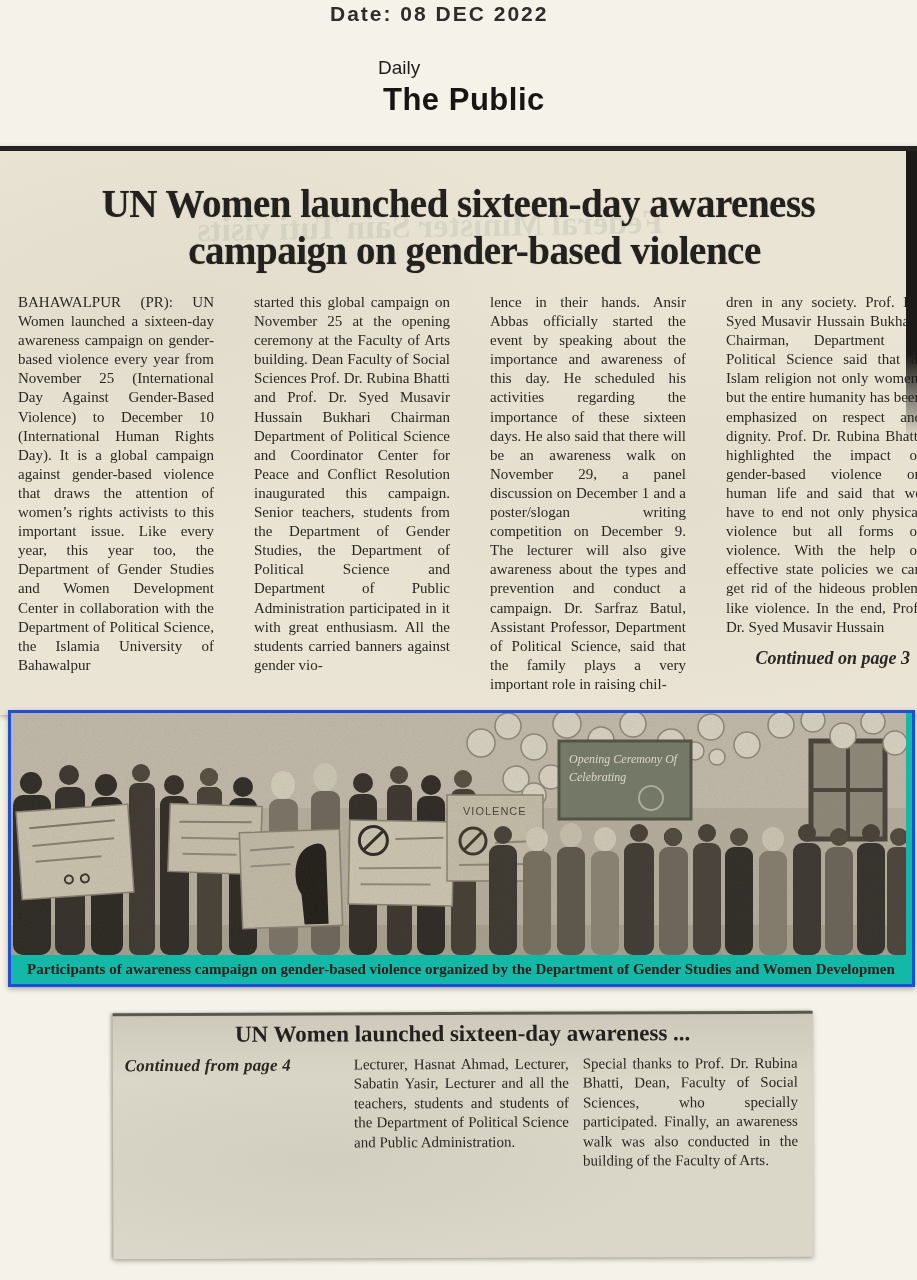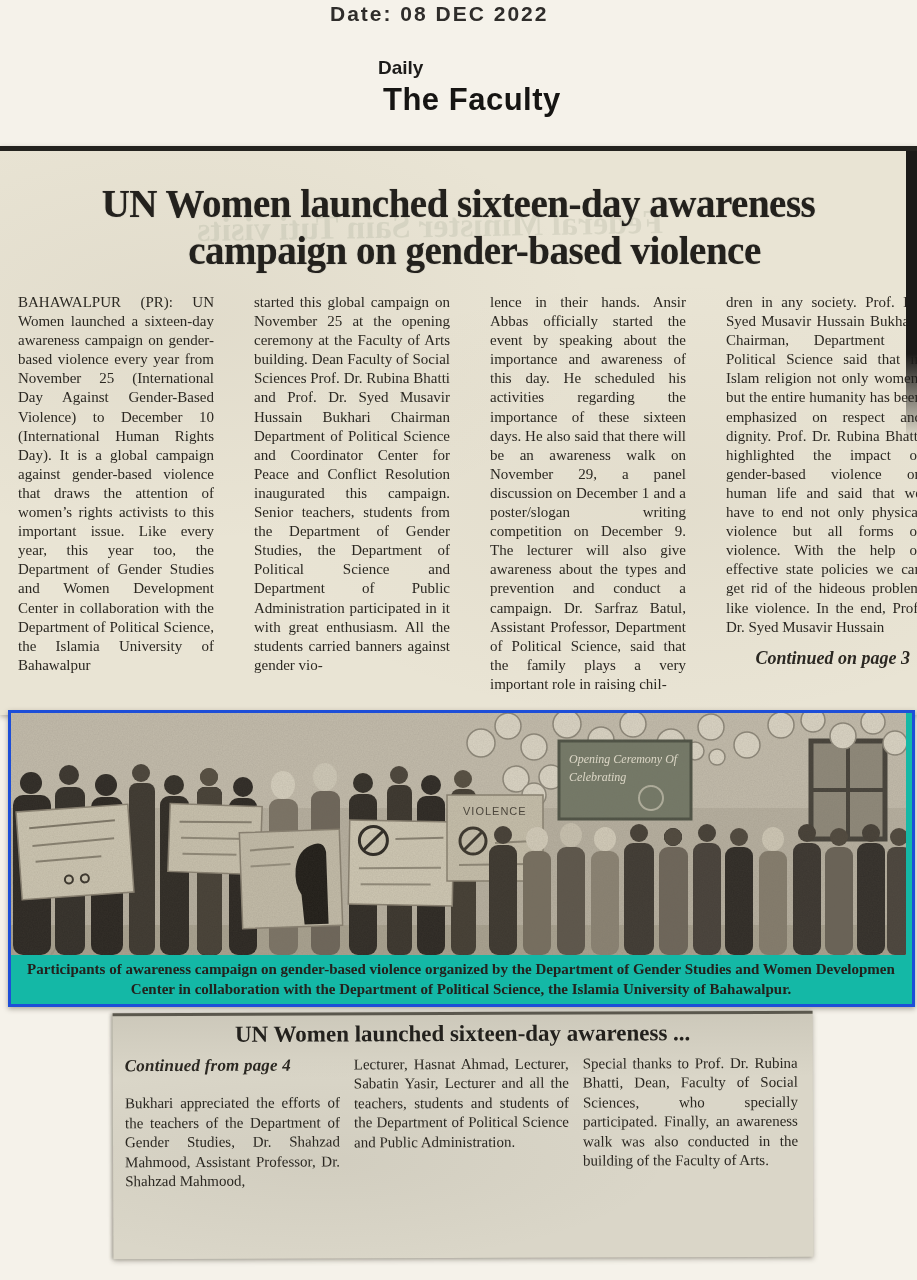--- a/index.html
+++ b/index.html
@@ -12,21 +12,21 @@
   
   .date-stamp{
     position:absolute;top:2px;left:330px;
     font-family:"Liberation Sans", sans-serif;
     font-weight:bold;font-size:21px;letter-spacing:2px;color:#2f2d2b;
     filter:blur(.2px);
   }
   .masthead-daily{
     position:absolute;top:57px;left:378px;
     font-family:"Liberation Sans", sans-serif;
-    font-weight:bold;font-size:19px;color:#1d1c1a;
+    font-weight:normal;font-size:19px;color:#1d1c1a;
   }
   .masthead-title{
     position:absolute;top:82px;left:383px;
     font-family:"Liberation Sans", sans-serif;
     font-weight:bold;font-size:31px;letter-spacing:.5px;color:#161513;
   }
   
   .main-clipping{
     position:absolute;top:146px;left:0;width:917px;height:564px;
     background:
@@ -106,21 +106,21 @@
   .continued-from{
     display:block;font-weight:bold;font-style:italic;font-size:17px;
     margin-bottom:19px;letter-spacing:.2px;
   }
 </style>
 </head>
 <body>
 
 <div class="date-stamp">Date: 08 DEC 2022</div>
 <div class="masthead-daily">Daily</div>
-<div class="masthead-title">The Faculty</div>
+<div class="masthead-title">The Public</div>
 
 <div class="main-clipping">
   <div class="right-strip"></div>
   <div class="bleed">Federal Minister Sain Tuti visits</div>
   <div class="headline">
     <div class="l1">UN Women launched sixteen-day awareness</div>
     <div class="l2">campaign on gender-based violence</div>
   </div>
   <div class="body-cols">
     <div class="col">
@@ -347,30 +347,28 @@
       <g>
           <circle cx="888" cy="124" r="9" fill="#4f483d"></circle>
           <rect x="876" y="134" width="24" height="108" rx="8" fill="#4a443c"></rect>
         </g>
     </g>
 
     <rect width="895" height="242" filter="url(#grain)" opacity=".5"></rect>
   </svg>
   <div class="photo-caption">
     <div>Participants of awareness campaign on gender-based violence organized by the Department of Gender Studies and Women Developmen</div>
-    <div>Center in collaboration with the Department of Political Science, the Islamia University of Bahawalpur.</div>
   </div>
 </div>
 
 <div class="bottom-clipping">
   <div class="bottom-headline">UN Women launched sixteen-day awareness ...</div>
   <div class="bottom-cols">
     <div class="bcol">
       <span class="continued-from">Continued from page 4</span>
-      <p>Bukhari appreciated the efforts of the teachers of the Department of Gender Studies, Dr. Shahzad Mahmood, Assistant Professor, Dr. Shahzad Mahmood,</p>
     </div>
     <div class="bcol">
       <p>Lecturer, Hasnat Ahmad, Lecturer, Sabatin Yasir, Lecturer and all the teachers, students and students of the Department of Political Science and Public Administration.</p>
     </div>
     <div class="bcol">
       <p>Special thanks to Prof. Dr. Rubina Bhatti, Dean, Faculty of Social Sciences, who specially participated. Finally, an awareness walk was also conducted in the building of the Faculty of Arts.</p>
     </div>
   </div>
 </div>
 

